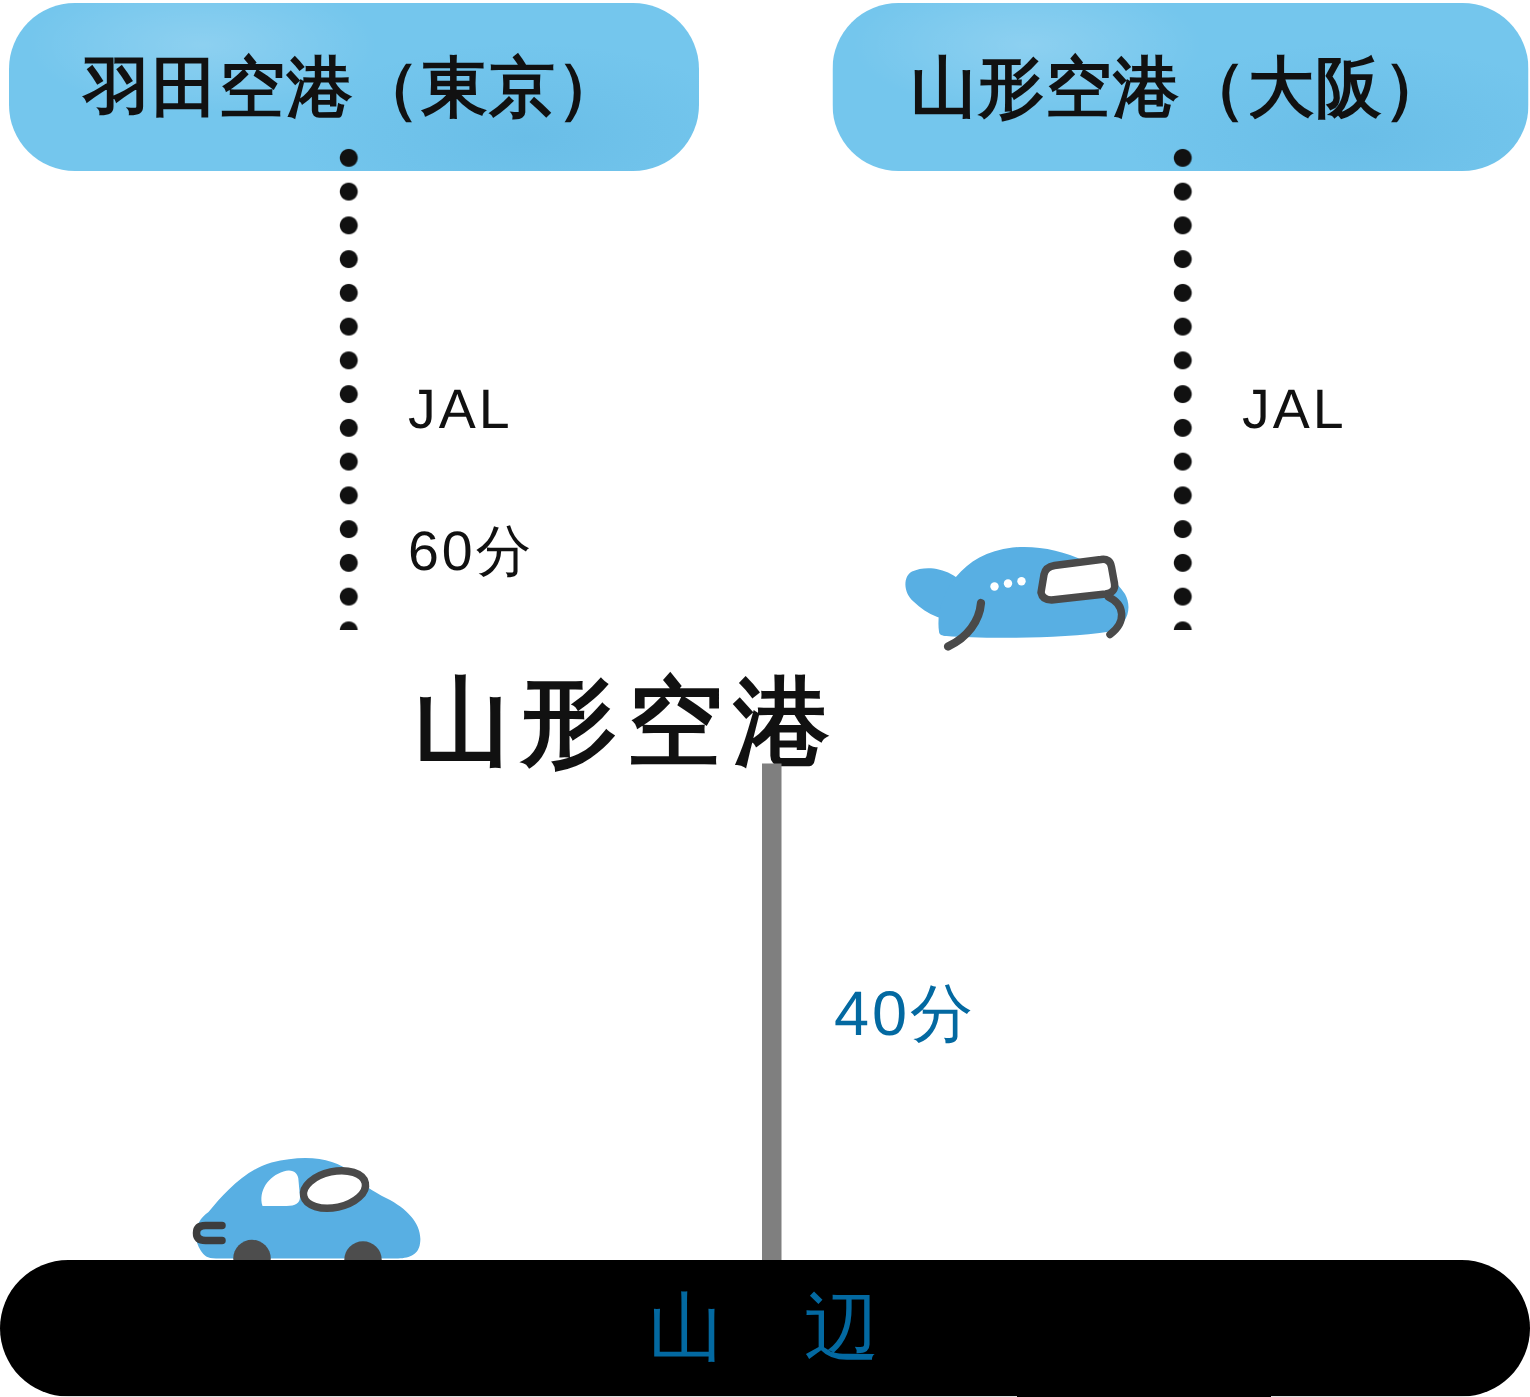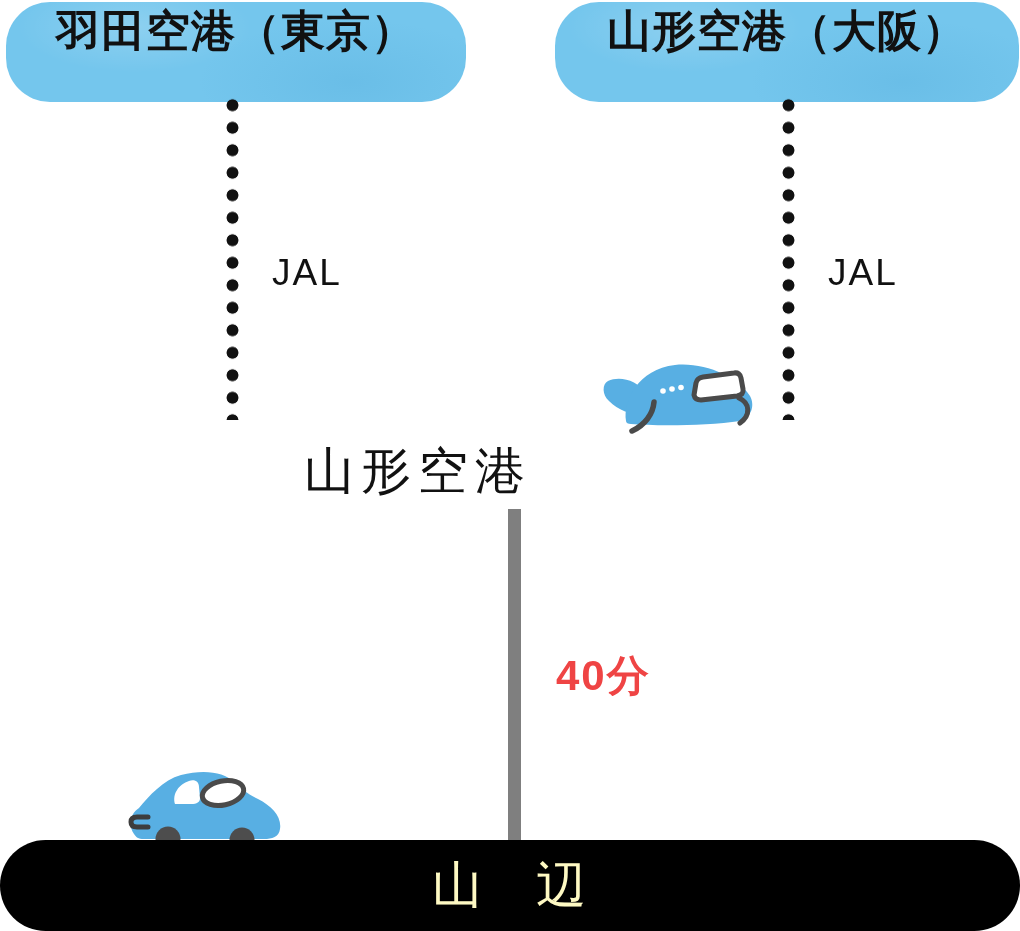--- a/index.html
+++ b/index.html
@@ -10,28 +10,28 @@
     background: #ffffff;
     overflow: hidden;
     font-family: "Liberation Sans", "DejaVu Sans", sans-serif;
     color: #111111;
   }
 
   
   .badge {
     position: absolute;
     top: 2px;
-    height: 100px;
+    height: 112px;
     border-radius: 44px;
     background:
       radial-gradient(180px 70px at 28% 25%, rgba(255,255,255,0.18), transparent 65%),
       radial-gradient(220px 90px at 75% 80%, rgba(30,130,190,0.12), transparent 70%),
       #74c6ed;
     display: flex;
-    align-items: flex-start;
+    align-items: center;
     justify-content: center;
     font-size: 44px;
     font-weight: 700;
     letter-spacing: 1px;
     color: #111111;
   }
   .badge-left  { left: 6px;  width: 460px; }
   .badge-right { left: 555px; width: 464px; }
 
   
@@ -62,43 +62,43 @@
   .flight-left  { left: 272px; }
   .flight-right { left: 828px; }
 
   
   .hub-label {
     position: absolute;
     left: 0;
     top: 438px;
     width: 836px;
     text-align: center;
-    font-size: 50px;
-    font-weight: 400;
+    font-size: 64px;
+    font-weight: 700;
     letter-spacing: 7px;
     color: #111111;
   }
 
   
   .drive-line {
     position: absolute;
     left: 508px;
     top: 509px;
     width: 13px;
     height: 331px;
     background: #7f7f7f;
   }
   .drive-duration {
     position: absolute;
     left: 556px;
     top: 648px;
     font-size: 42px;
-    font-weight: 700;
+    font-weight: 400;
     letter-spacing: 2px;
-    color: #ef4444;
+    color: #0369a1;
   }
 
   
   .plane-wrap {
     position: absolute;
     left: 597px;
     top: 351px;
     width: 162px;
     height: 86px;
   }
@@ -121,40 +121,41 @@
     border-radius: 46px;
     background: #000000;
     display: flex;
     align-items: center;
     justify-content: center;
   }
   .road-label {
     font-size: 50px;
     font-weight: 500;
     letter-spacing: 2px;
-    color: #fef9c3;
+    color: #0369a1;
   }
 </style>
 </head>
 <body>
 
 <div id="stage">
 
   <div class="badge badge-left">
     <span>羽田空港（東京）</span>
   </div>
   <div class="badge badge-right">
     <span>山形空港（大阪）</span>
   </div>
 
   <div class="dotted-line dotted-left"></div>
   <div class="dotted-line dotted-right"></div>
 
   <div class="flight-label flight-left">
     <div>JAL</div>
+    <div>60分</div>
   </div>
   <div class="flight-label flight-right">
     <div>JAL</div>
   </div>
 
   <div class="plane-wrap">
     <svg viewBox="0 0 162 86" xmlns="http://www.w3.org/2000/svg">
 
       <path d="M50,44 C40,28 22,25 11,30 C5,33 5,44 12,50 C23,61 38,65 52,63 Z" fill="#58afe3"></path>
 

